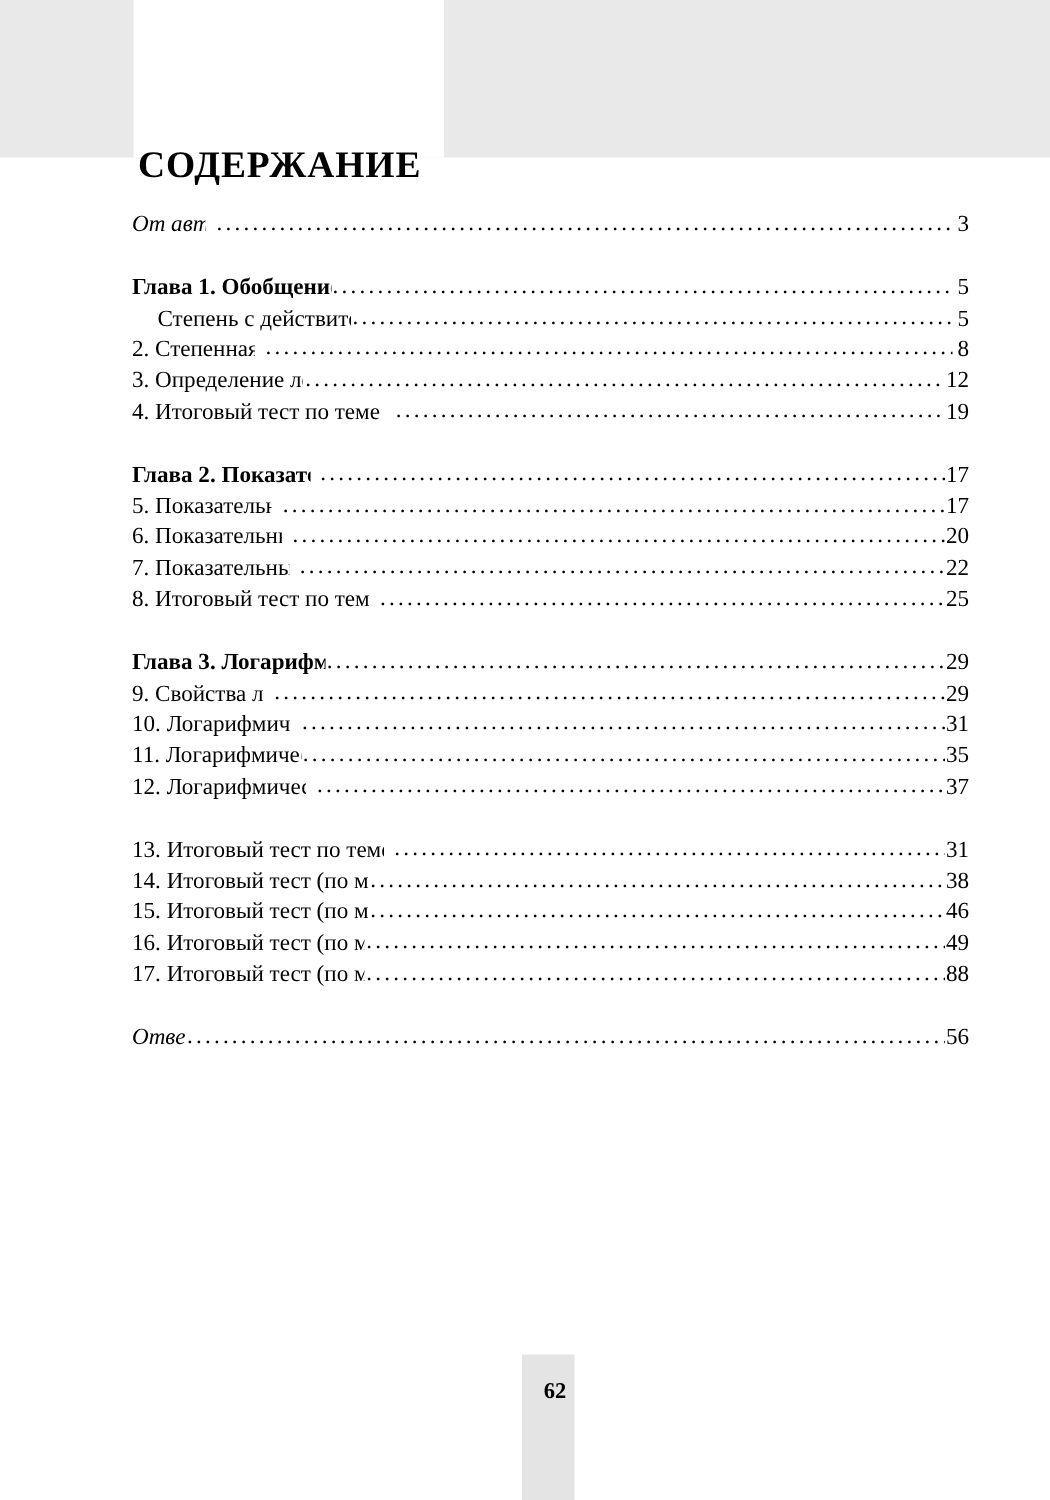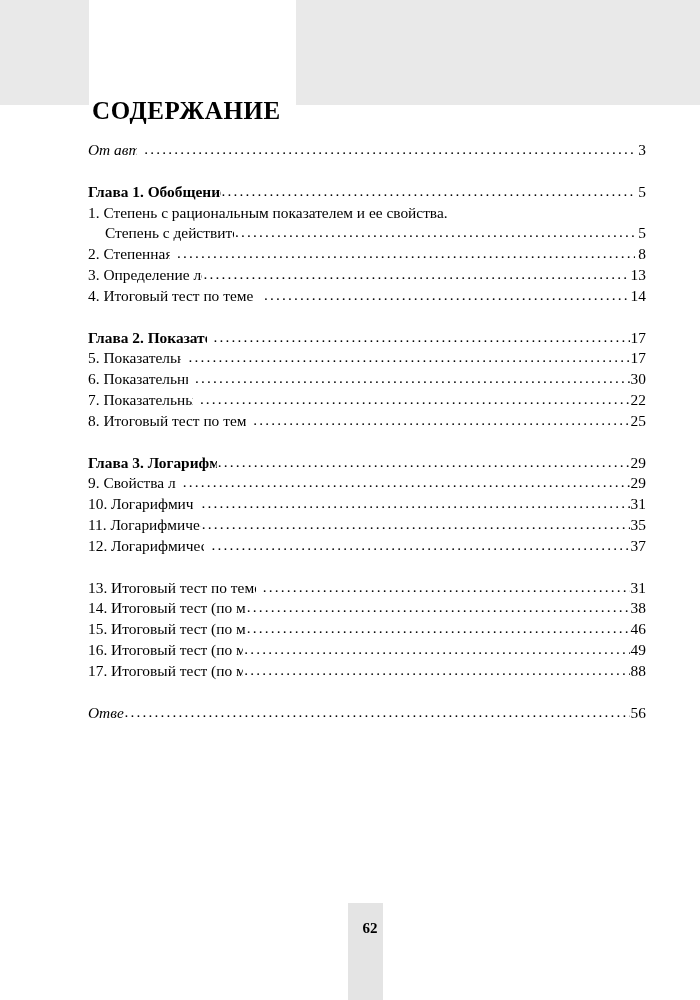--- a/index.html
+++ b/index.html
@@ -141,59 +141,56 @@
         <span class="toc-dots"></span>
         <span class="toc-page">3</span>
       </div>
     </div>
     <div class="toc-group">
       <div class="toc-row bold">
         <span class="toc-label">Глава 1. Обобщение понятия степени</span>
         <span class="toc-dots"></span>
         <span class="toc-page">5</span>
       </div>
-      <div class="toc-row noleader">
-        <span class="toc-label">1. Степень с рациональным показателем и ее свойства.</span>
-      </div>
       <div class="toc-row continuation">
         <span class="toc-label">Степень с действительным показателем</span>
         <span class="toc-dots"></span>
         <span class="toc-page">5</span>
       </div>
       <div class="toc-row spaced">
         <span class="toc-label">2. Степенная функция</span>
         <span class="toc-dots"></span>
         <span class="toc-page">8</span>
       </div>
       <div class="toc-row">
         <span class="toc-label">3. Определение логарифма числа</span>
         <span class="toc-dots"></span>
-        <span class="toc-page">13</span>
+        <span class="toc-page">12</span>
       </div>
       <div class="toc-row spaced">
         <span class="toc-label">4. Итоговый тест по теме «Обобщение понятия степени»</span>
         <span class="toc-dots"></span>
-        <span class="toc-page">14</span>
+        <span class="toc-page">19</span>
       </div>
     </div>
     <div class="toc-group">
       <div class="toc-row bold spaced">
         <span class="toc-label">Глава 2. Показательная функция</span>
         <span class="toc-dots"></span>
         <span class="toc-page">17</span>
       </div>
       <div class="toc-row spaced">
         <span class="toc-label">5. Показательная функция</span>
         <span class="toc-dots"></span>
         <span class="toc-page">17</span>
       </div>
       <div class="toc-row spaced">
         <span class="toc-label">6. Показательные уравнения</span>
         <span class="toc-dots"></span>
-        <span class="toc-page">30</span>
+        <span class="toc-page">20</span>
       </div>
       <div class="toc-row spaced">
         <span class="toc-label">7. Показательные неравенства</span>
         <span class="toc-dots"></span>
         <span class="toc-page">22</span>
       </div>
       <div class="toc-row spaced">
         <span class="toc-label">8. Итоговый тест по теме «Показательная функция»</span>
         <span class="toc-dots"></span>
         <span class="toc-page">25</span>

